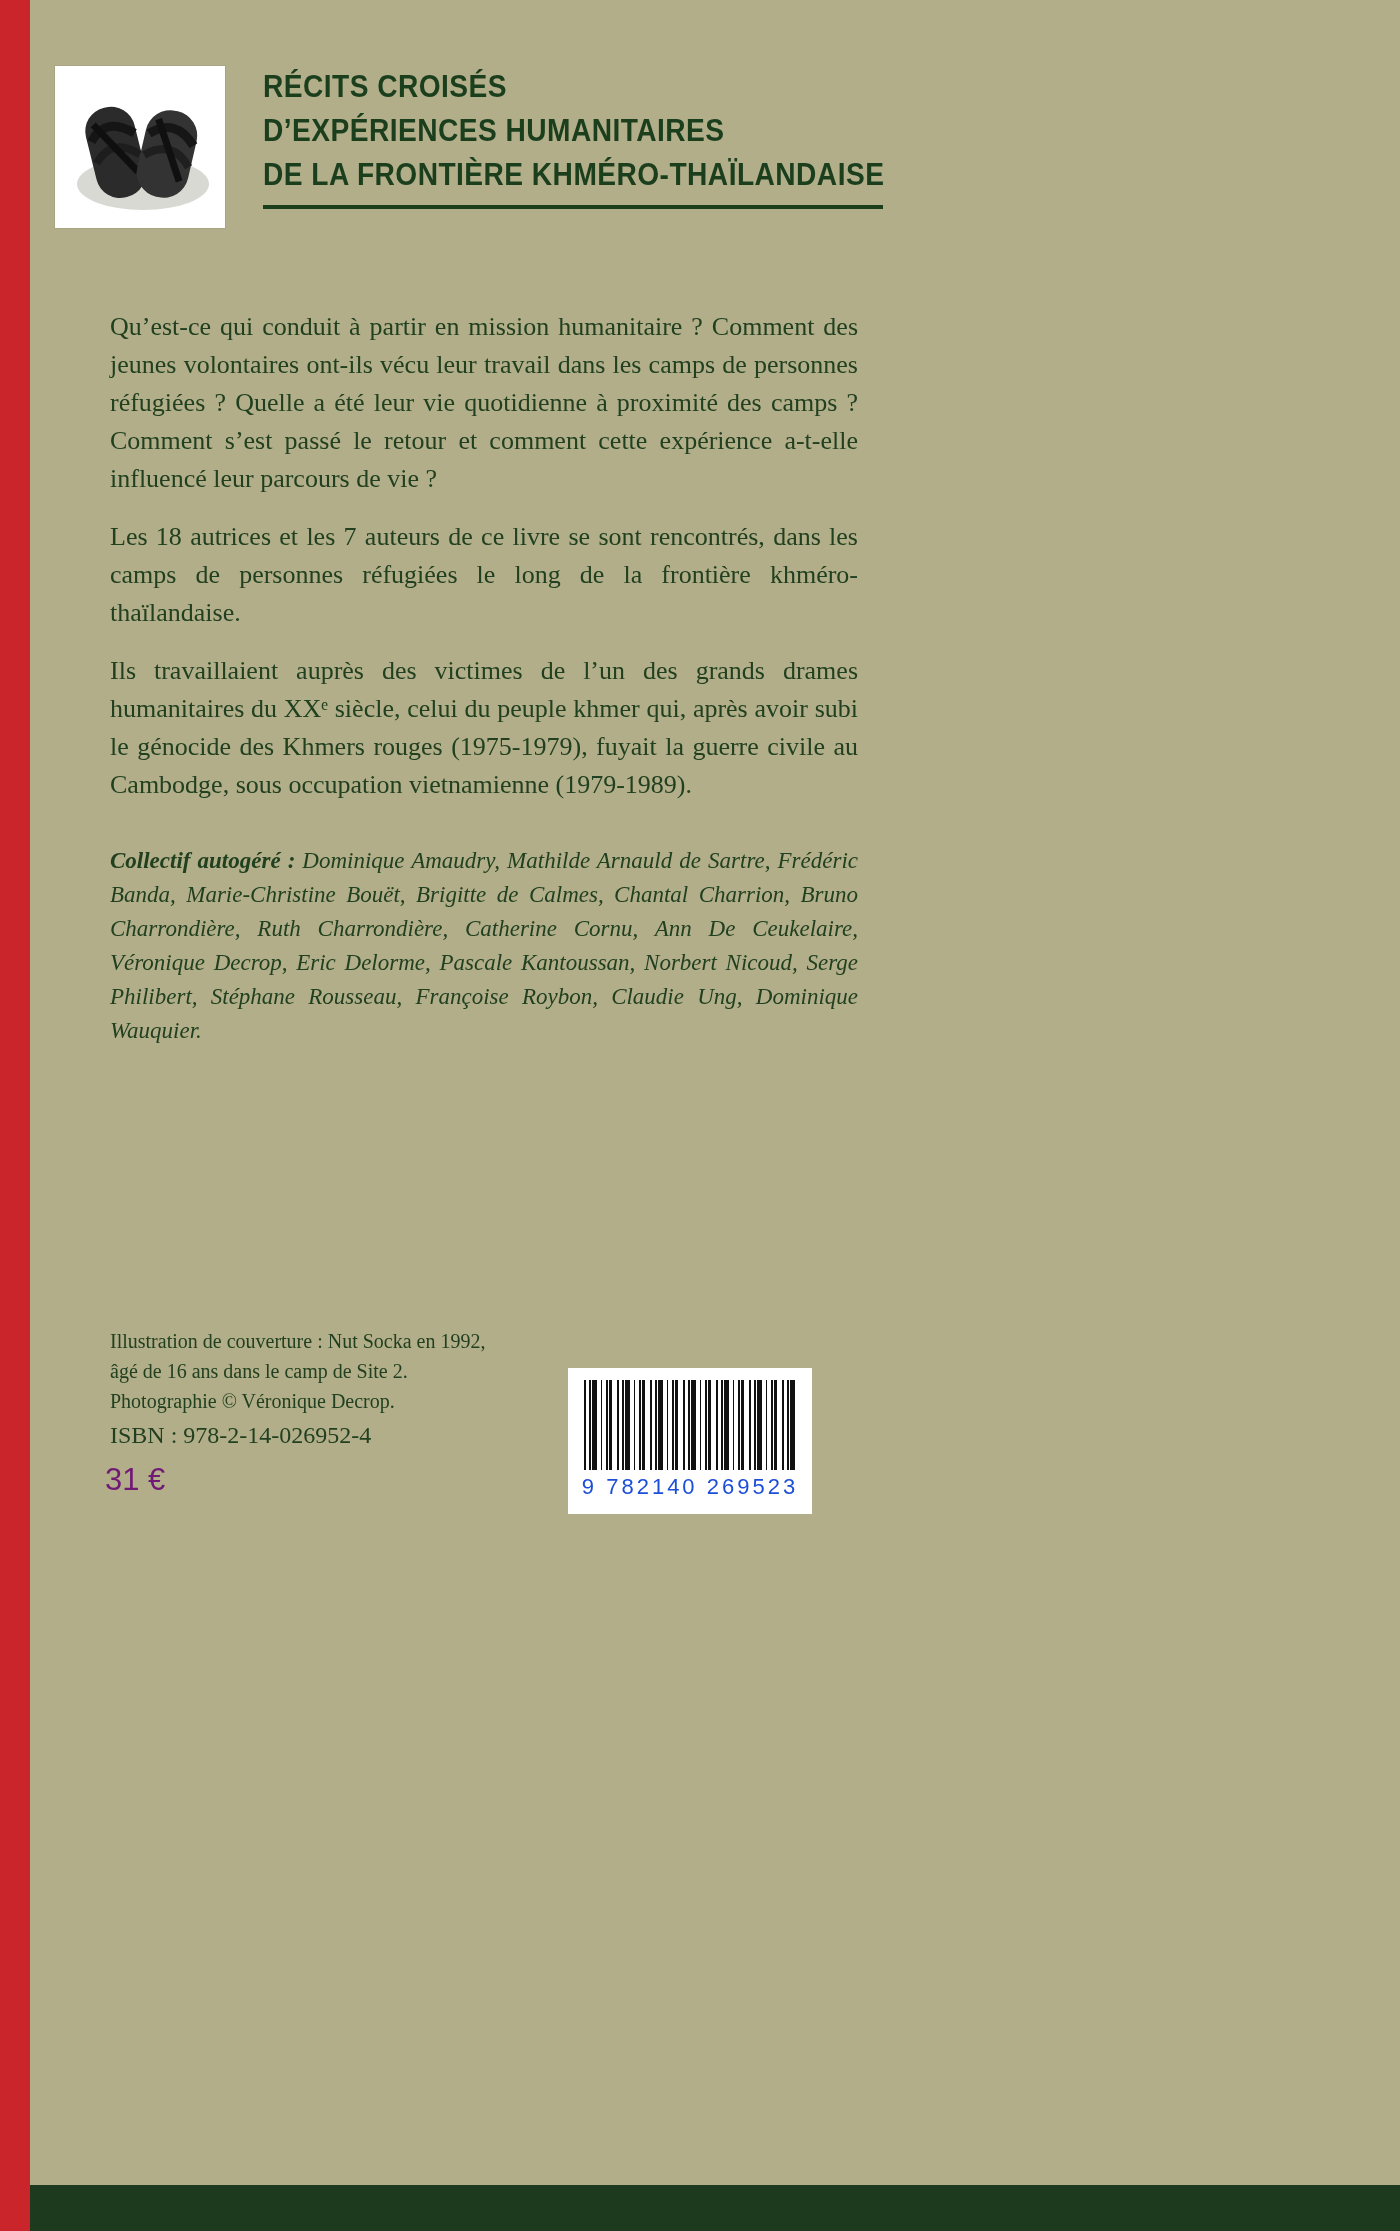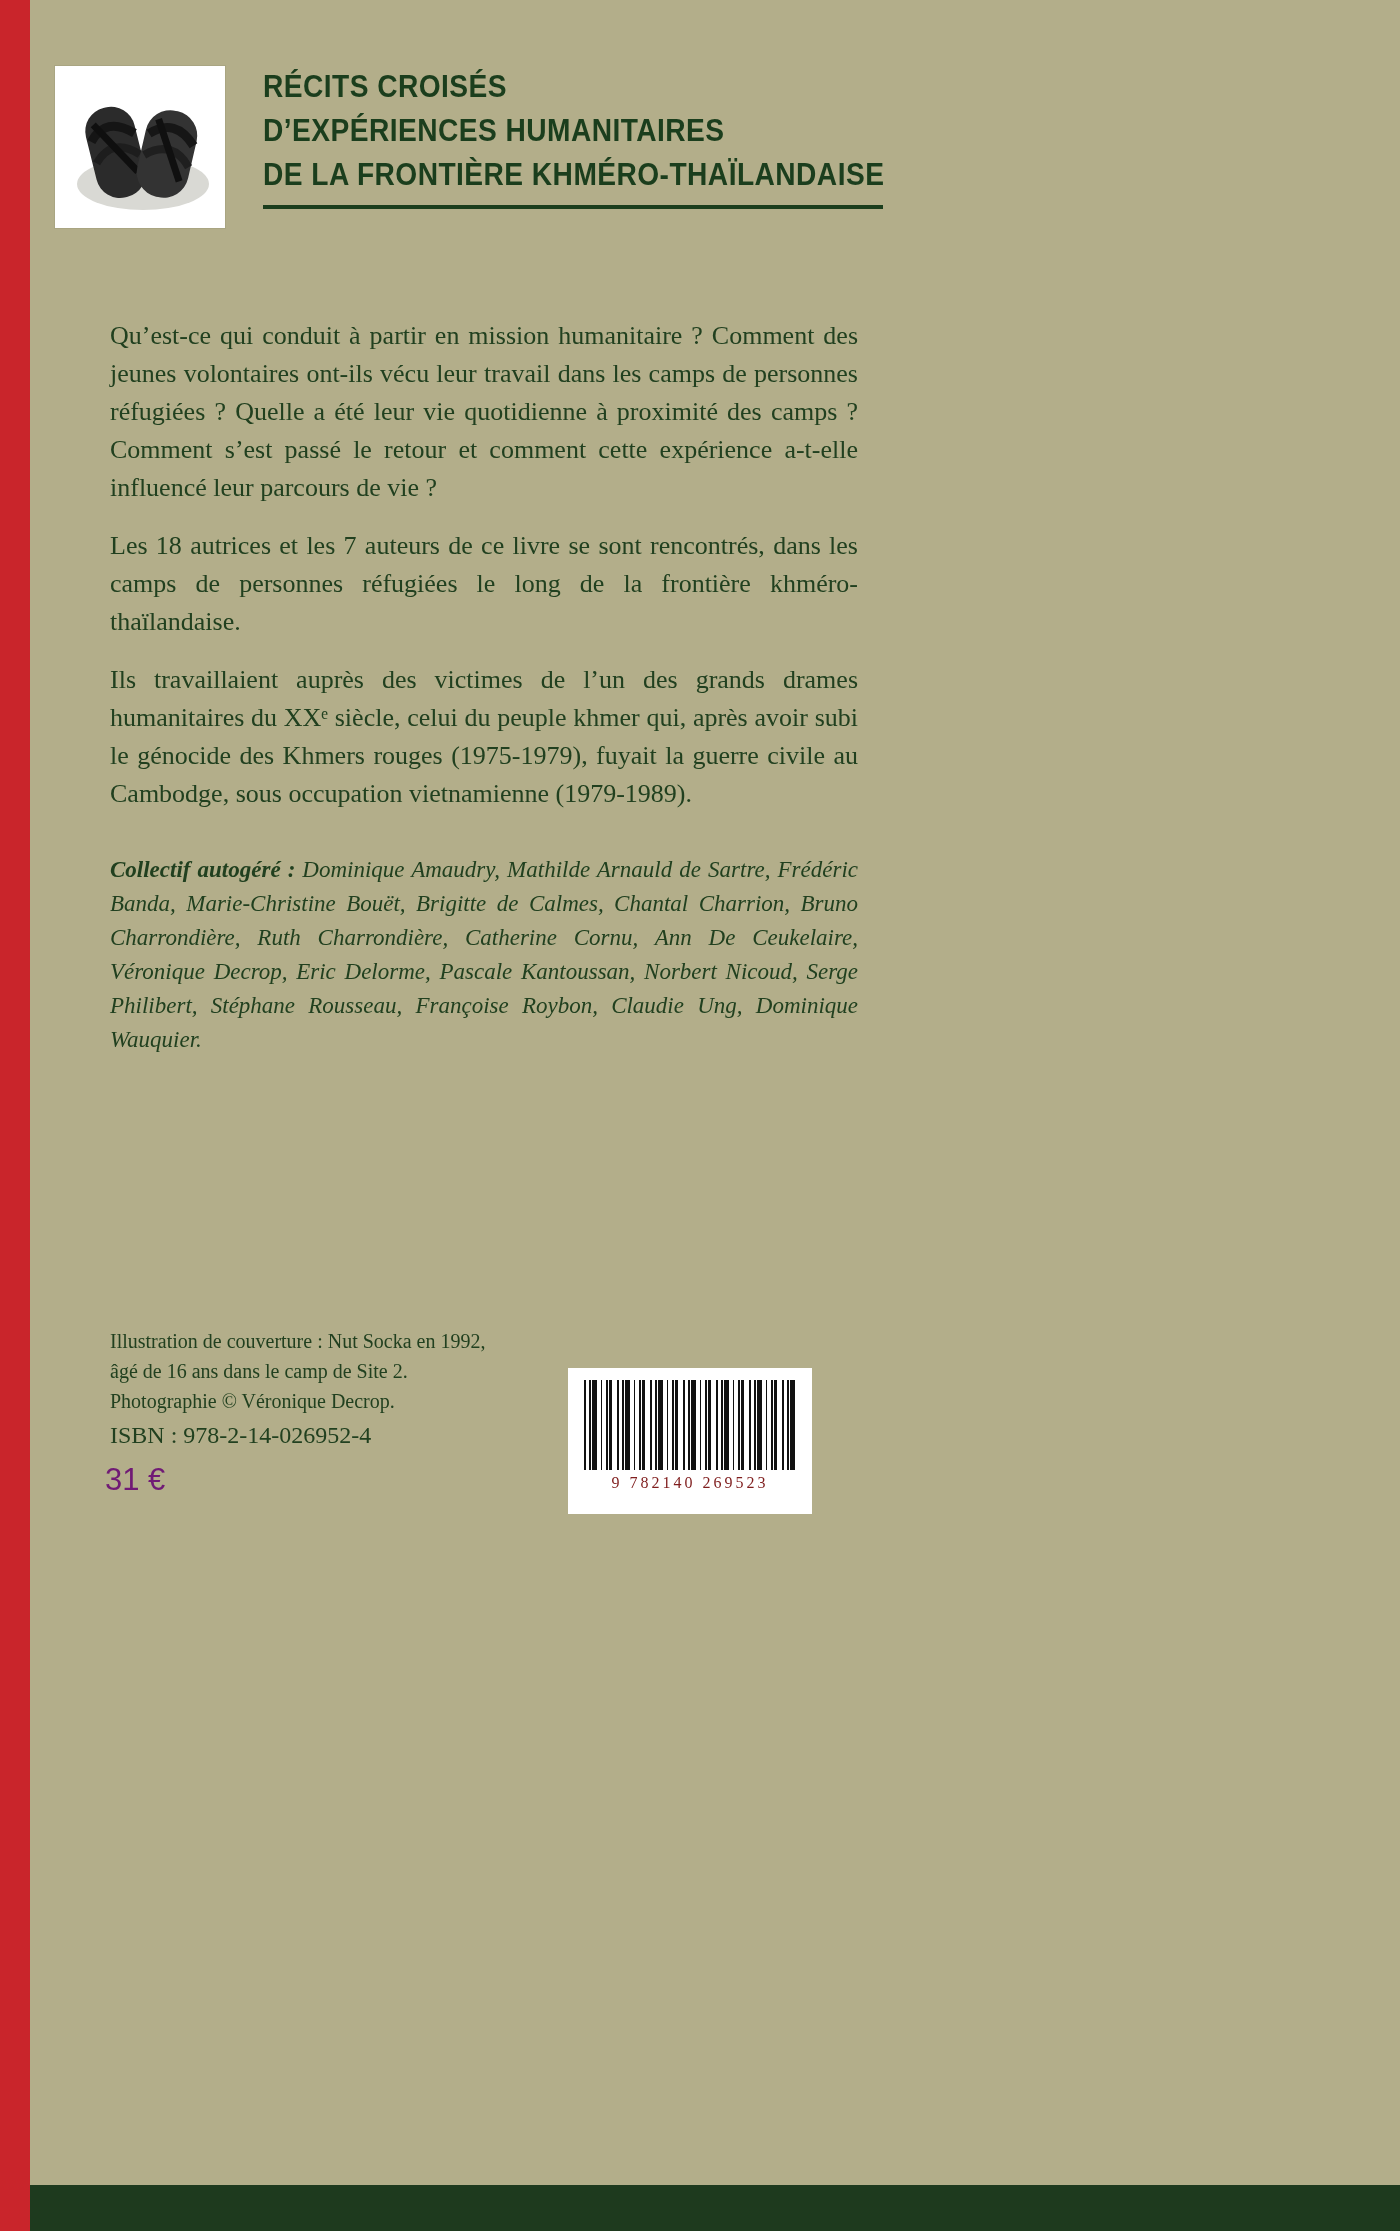--- a/index.html
+++ b/index.html
@@ -46,21 +46,21 @@
   .title-rule{
     margin-top:9px;
     width:620px;height:4px;
     background:#1b3e1d;
   }
   
   .text-block{
     position:absolute;left:110px;top:308px;width:748px;
   }
   .para{
-    margin:9px 0 20px 0;
+    margin:0 0 20px 0;
     font-size:26px;
     line-height:38px;
     text-align:justify;
   }
   .collective{
     margin:40px 0 0 0;
     font-size:23px;
     line-height:34px;
     font-style:italic;
     text-align:justify;
@@ -97,24 +97,24 @@
       #111 0 2px,  #fff 2px 5px,
       #111 5px 7px, #fff 7px 8px,
       #111 8px 13px, #fff 13px 17px,
       #111 17px 18px, #fff 18px 22px,
       #111 22px 24px, #fff 24px 25px,
       #111 25px 28px, #fff 28px 33px);
   }
   .barcode-number{
     margin-top:4px;
     text-align:center;
-    font-family:Liberation Serif, serif;
-    font-size:16px;
+    font-family:Liberation Sans, sans-serif;
+    font-size:22px;
     letter-spacing:3px;
-    color:#7f1d1d;
+    color:#1d4ed8;
   }
 </style>
 </head>
 <body>
 
 <div class="page">
 
   <div class="spine-strip"></div>
 
   <div class="photo-box">

